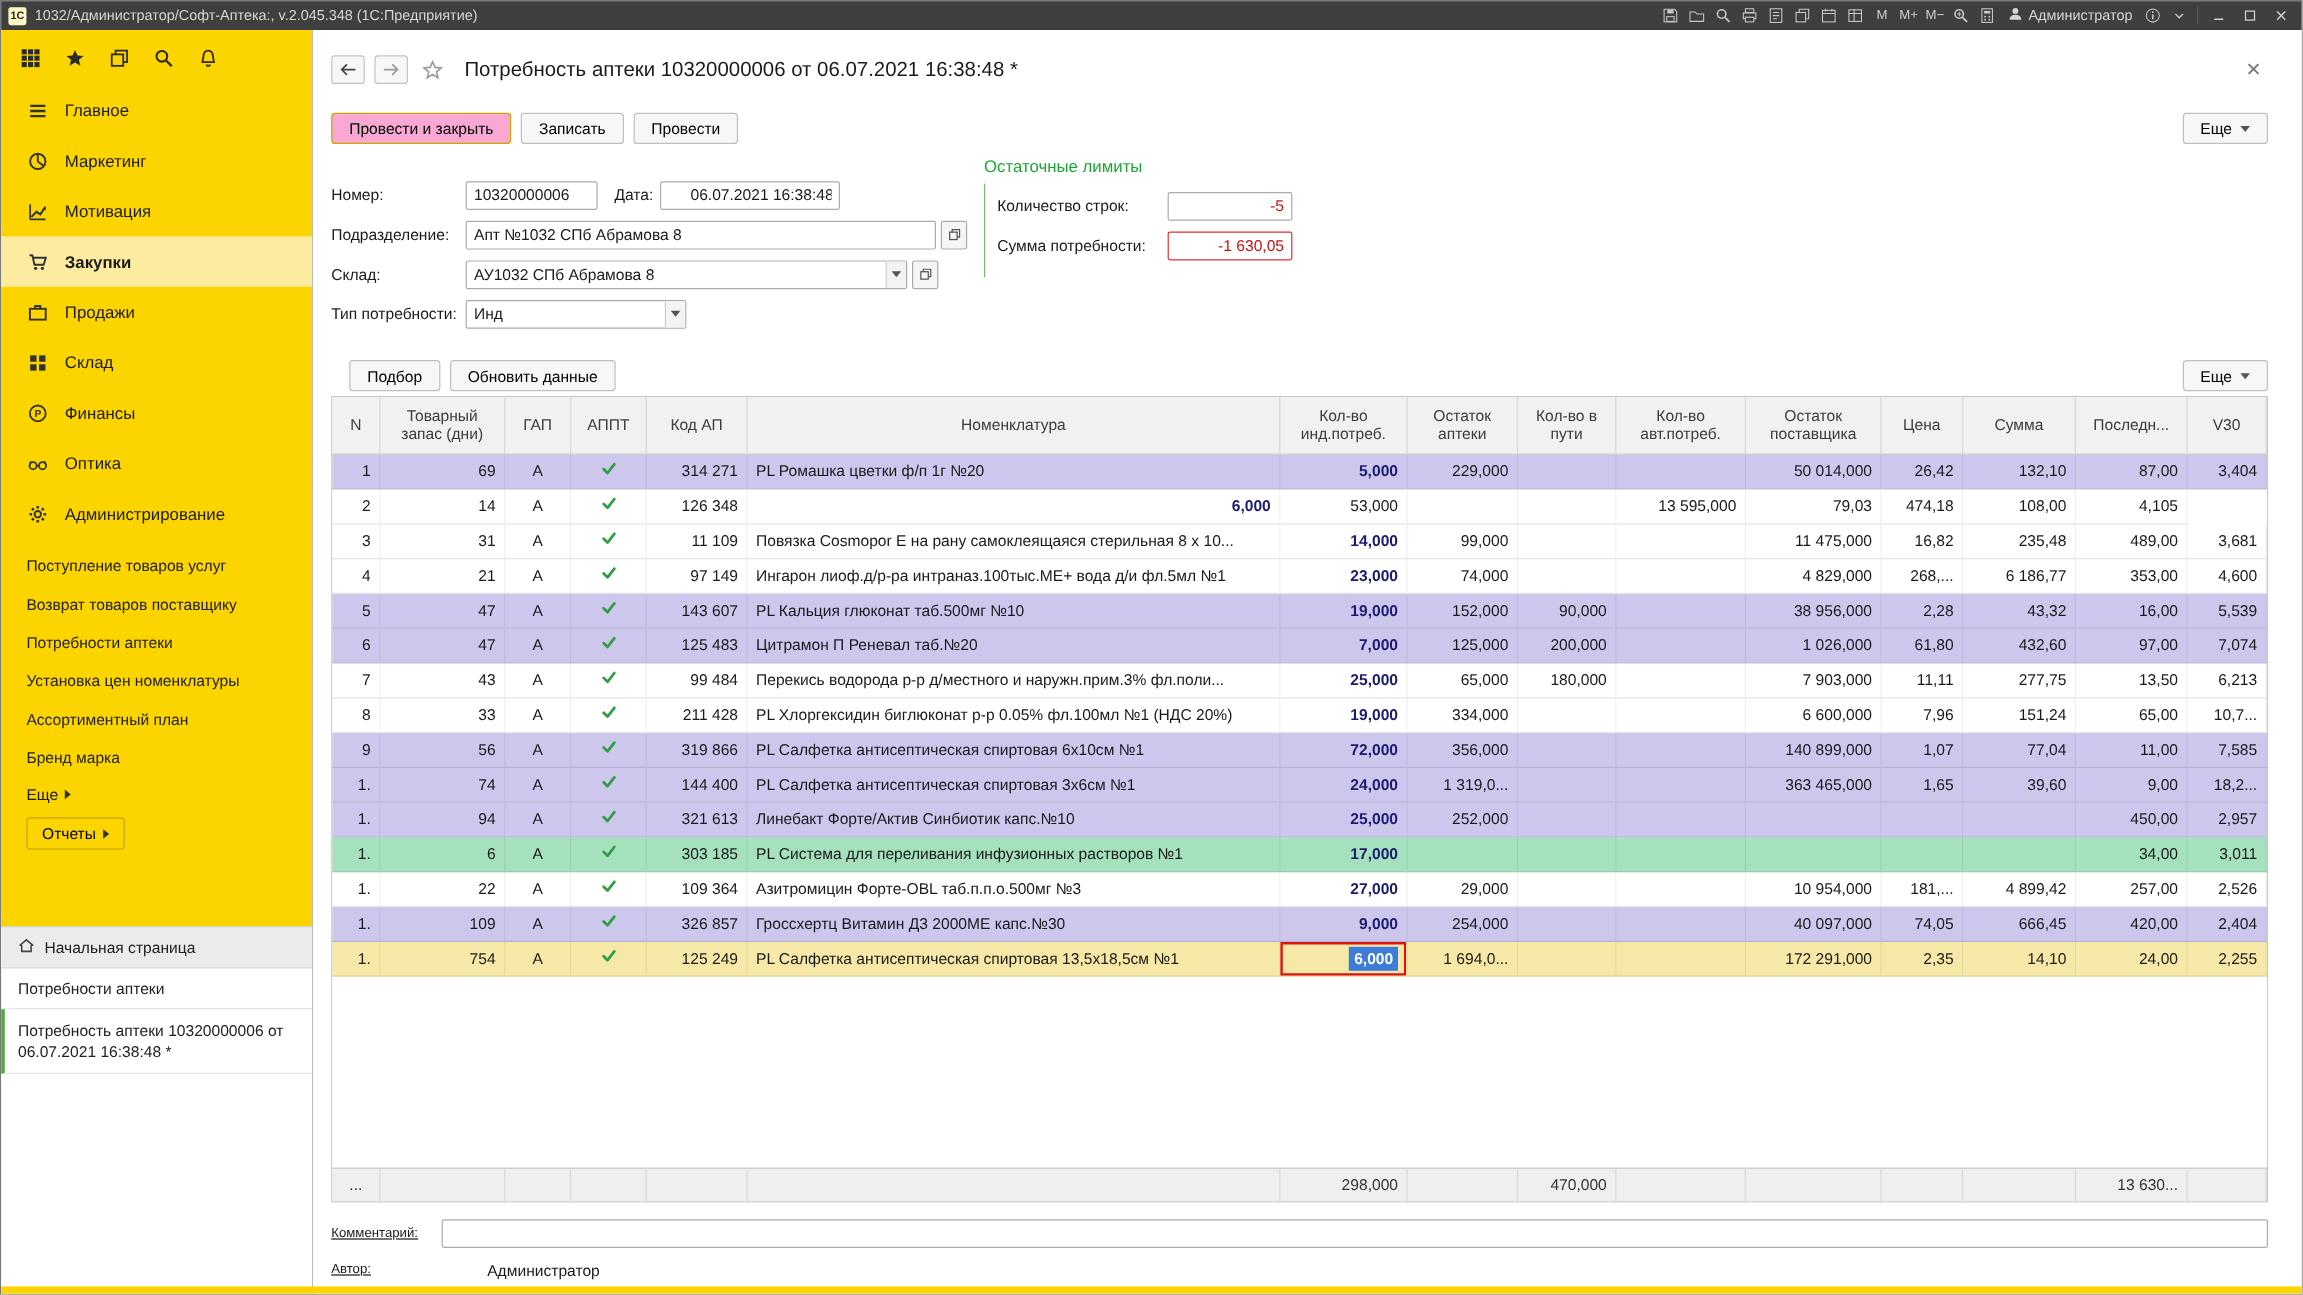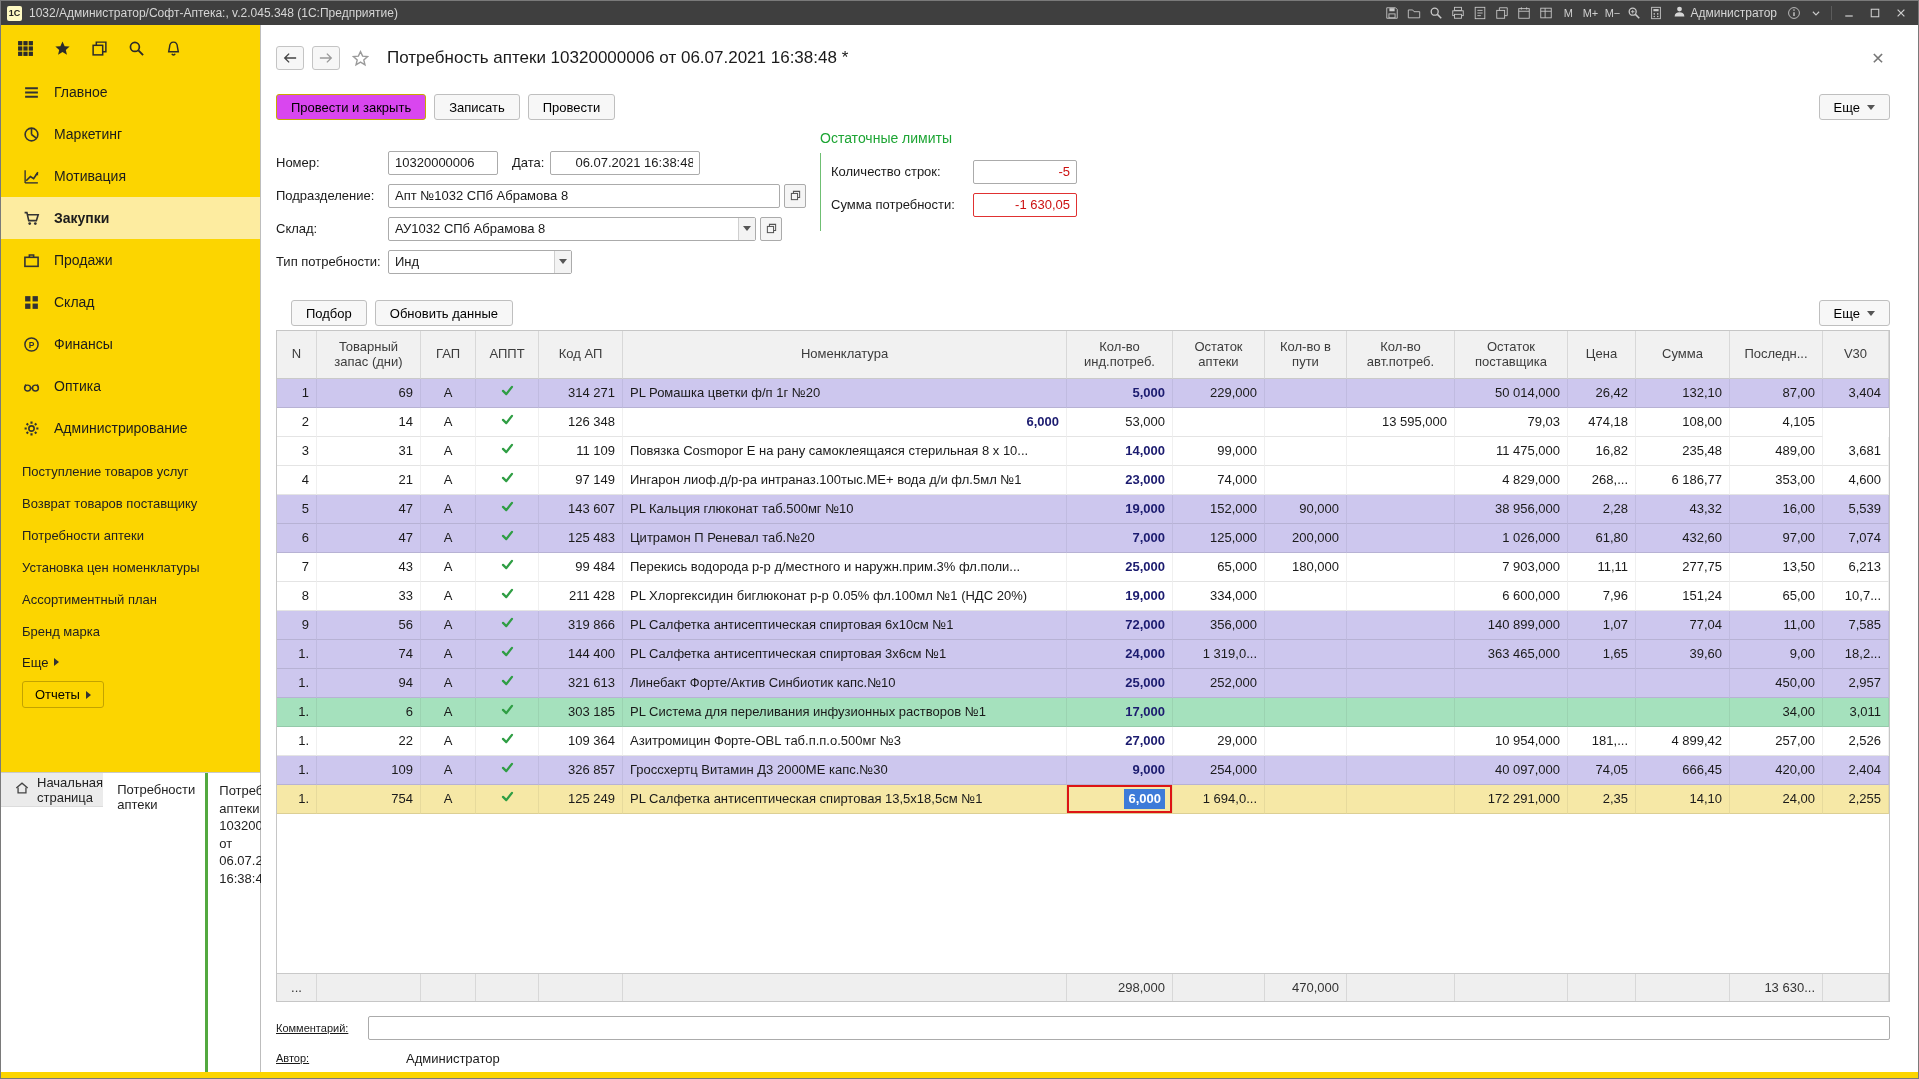--- a/index.html
+++ b/index.html
@@ -28,38 +28,38 @@
   .sb-icons { height:46px; display:flex; align-items:center; gap:20px; padding-left:16px; color:#2b2b2b; flex:none; }
   .sb-icons span { display:flex; }
   .sb-menu { flex:none; }
   .sb-item { height:42px; display:flex; align-items:center; gap:13px; padding-left:20px; font-size:14px; color:#1c1c1c; cursor:default; }
   .sb-item.active { background:#fdeca0;font-weight:bold; }
   .sb-item .ic { width:20px; display:flex; justify-content:center; color:#333; flex:none; }
   .sb-links { margin-top:6px; flex:none; }
   .sb-link { height:32px; display:flex; align-items:center; padding-left:21px; font-size:13px; color:#222; cursor:default; }
   .sb-more { height:30px; display:flex; align-items:center; gap:6px; padding-left:21px; font-size:13px; }
   .reports-btn { margin:4px 0 0 21px; display:inline-flex; align-items:center; gap:6px; padding:5px 12px; border:1px solid #c3a300; border-radius:3px; background:transparent; font-size:13px; font-family:inherit; cursor:default; width:fit-content; }
-  .sb-bottom { margin-top:auto; background:#fff; border-top:1px solid #c9c9c9; height:306px; flex:none; display:flex; flex-direction:row; }
+  .sb-bottom { margin-top:auto; background:#fff; border-top:1px solid #c9c9c9; height:306px; flex:none; display:flex; flex-direction:column; }
   .sb-tab-home { height:34px; background:#ebebeb; display:flex; align-items:center; gap:8px; padding-left:14px; font-size:13px; border-bottom:1px solid #dcdcdc; color:#222; }
   .sb-tab { padding:9px 10px 9px 14px; font-size:13px; border-bottom:1px solid #e6e6e6; color:#222; }
   .sb-tab.active { border-left:3px solid #53a93f; padding-left:11px; line-height:1.35; }
 
   
   .main { flex:1; min-width:0; display:flex; flex-direction:column; background:#fff; padding:0 28px 0 15px; }
 
   .doc-header { margin-top:13px; height:40px; display:flex; align-items:center; gap:8px; flex:none; }
   .nav-btn { width:28px; height:24px; border:1px solid #c4c4c4; border-radius:3px; background:#f7f7f7; display:flex; align-items:center; justify-content:center; color:#444; }
   .nav-btn.fwd { color:#9a9a9a; }
   .fav-star { color:#9a9a9a; display:flex; margin-left:4px; }
   .doc-title { font-size:17px; margin-left:10px; white-space:nowrap; }
   .doc-close { margin-left:auto; color:#777; font-size:16px; width:24px; text-align:center; }
 
   .doc-toolbar { margin-top:15px; height:28px; display:flex; align-items:center; gap:8px; flex:none; }
   .btn { height:26px; padding:0 14px; border:1px solid #bfbfbf; border-radius:3px; background:#f7f7f7; font-size:13px; font-family:inherit; display:inline-flex; align-items:center; gap:7px; cursor:default; }
-  .btn.primary { background:#d946ef; border-color:#c9a800; }
+  .btn.primary { background:#f9a8d4; border-color:#c9a800; }
   .btn.more { margin-left:auto; }
   .tri-down { width:0; height:0; border-left:4px solid transparent; border-right:4px solid transparent; border-top:5px solid #555; display:inline-block; }
   .tri-right { width:0; height:0; border-top:4px solid transparent; border-bottom:4px solid transparent; border-left:5px solid #333; display:inline-block; }
 
   .doc-form { margin-top:9px; height:162px; display:flex; flex:none; }
   .form-left { width:540px; padding-top:20px; flex:none; }
   .form-row { display:flex; align-items:center; margin-bottom:8px; height:25px; }
   .f-label { width:112px; flex:none; font-size:13px; }
   .f-label2 { margin-left:14px; margin-right:6px; font-size:13px; }
   input.f-input { height:24px; border:1px solid #ababab; border-radius:2px; padding:0 6px; font-size:13px; font-family:inherit; background:#fff; color:#1a1a1a; }

